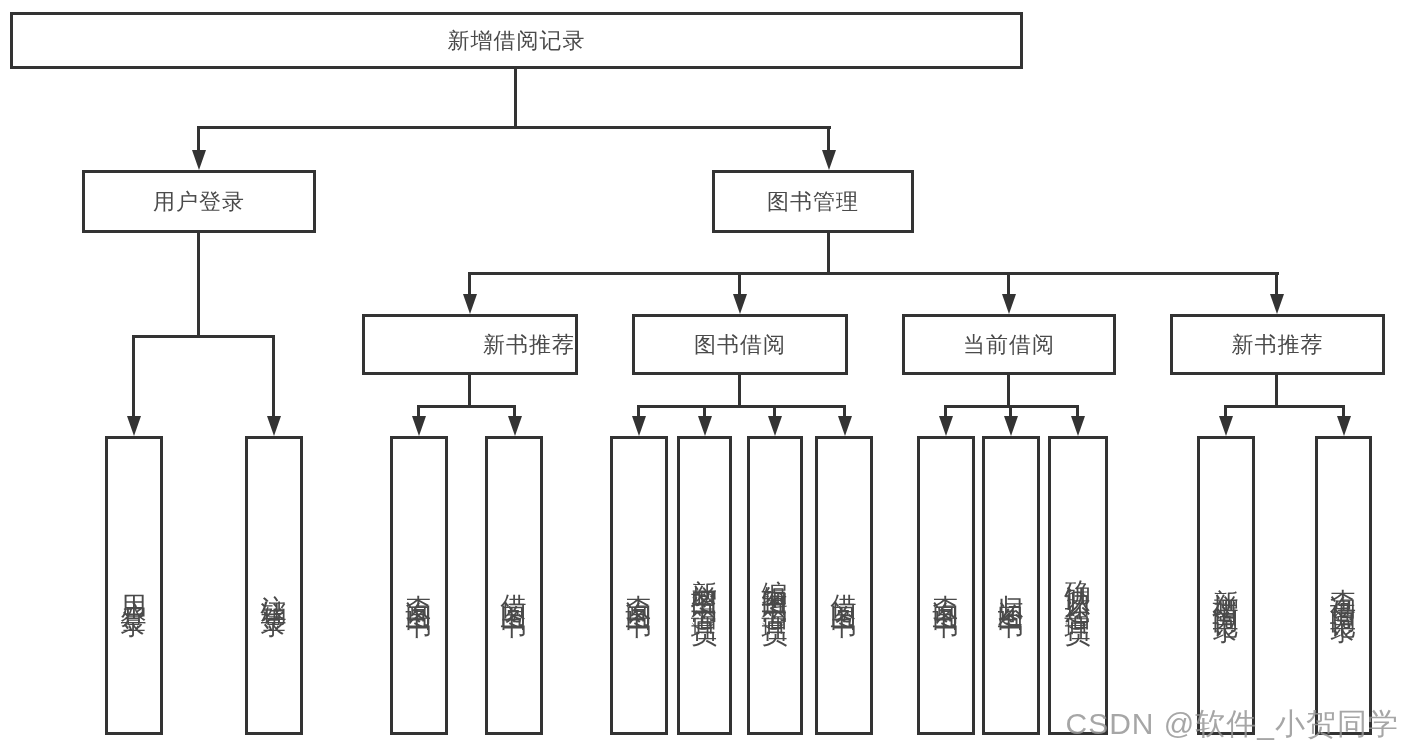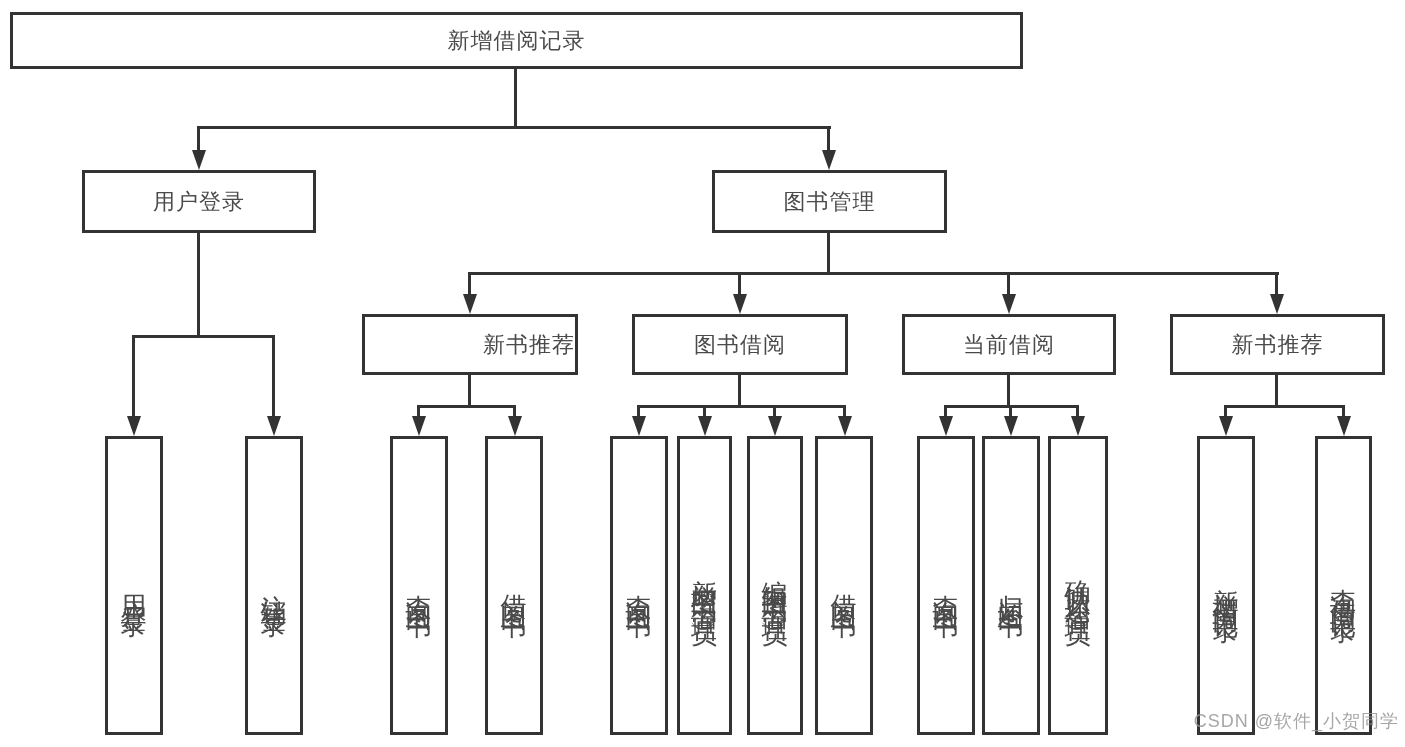--- a/index.html
+++ b/index.html
@@ -60,31 +60,31 @@
     height: 0;
     border-left: 7px solid transparent;
     border-right: 7px solid transparent;
     border-top: 20px solid #333333;
     z-index: 1;
   }
   
   .watermark {
     position: absolute;
     right: 6px;
-    bottom: 14px;
-    font-size: 18px;
+    bottom: 2px;
+    font-size: 30px;
     color: rgba(150, 150, 150, 0.85);
     z-index: 5;
     letter-spacing: 1px;
     white-space: nowrap;
   }
   
   #b-root   { left: 10px;   top: 12px;  width: 1013px; height: 57px; }
   #b-login  { left: 82px;   top: 170px; width: 234px;  height: 63px; }
-  #b-mgmt   { left: 712px;  top: 170px; width: 235px;  height: 63px; }
+  #b-mgmt   { left: 712px;  top: 170px; width: 202px;  height: 63px; }
   #b-rec    { left: 362px;  top: 314px; width: 216px;  height: 61px; justify-content: flex-end; }
   #b-borrow { left: 632px;  top: 314px; width: 216px;  height: 61px; }
   #b-cur    { left: 902px;  top: 314px; width: 214px;  height: 61px; }
   #b-hist   { left: 1170px; top: 314px; width: 215px;  height: 61px; }
 
   .leaf { top: 436px; height: 299px; }
   #v1  { left: 105px;  width: 58px; }
   #v2  { left: 245px;  width: 58px; }
   #v3  { left: 390px;  width: 58px; }
   #v4  { left: 485px;  width: 58px; }

